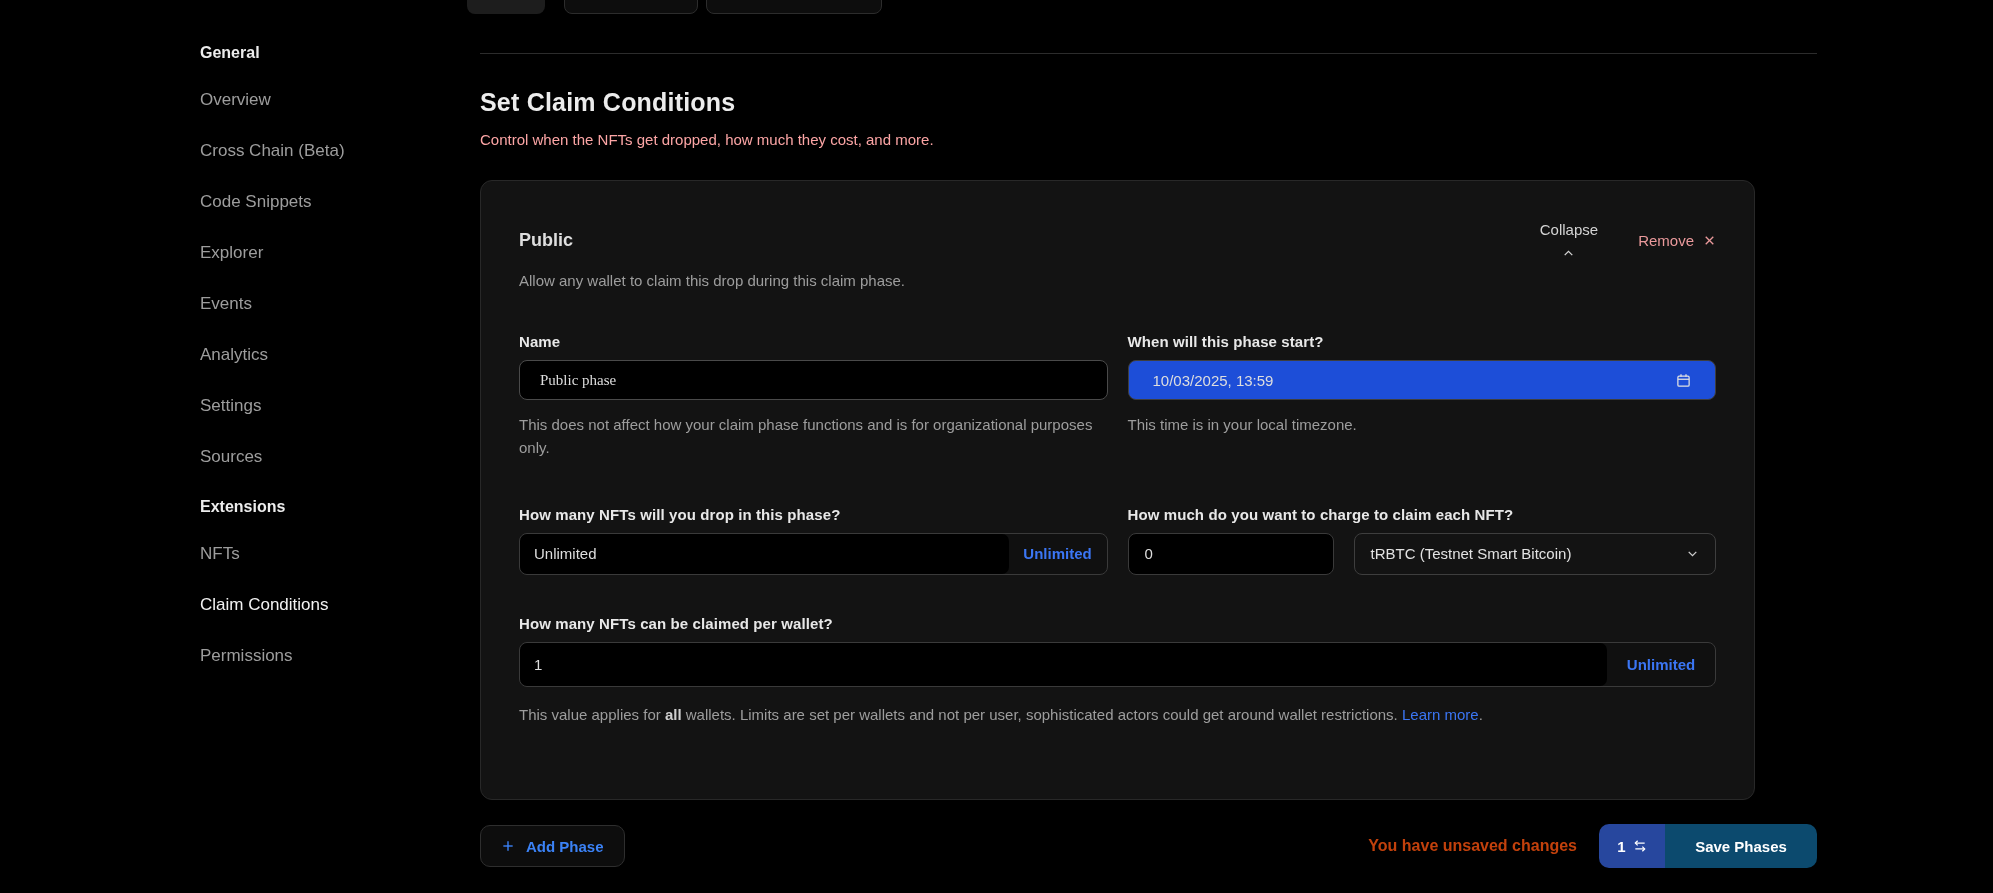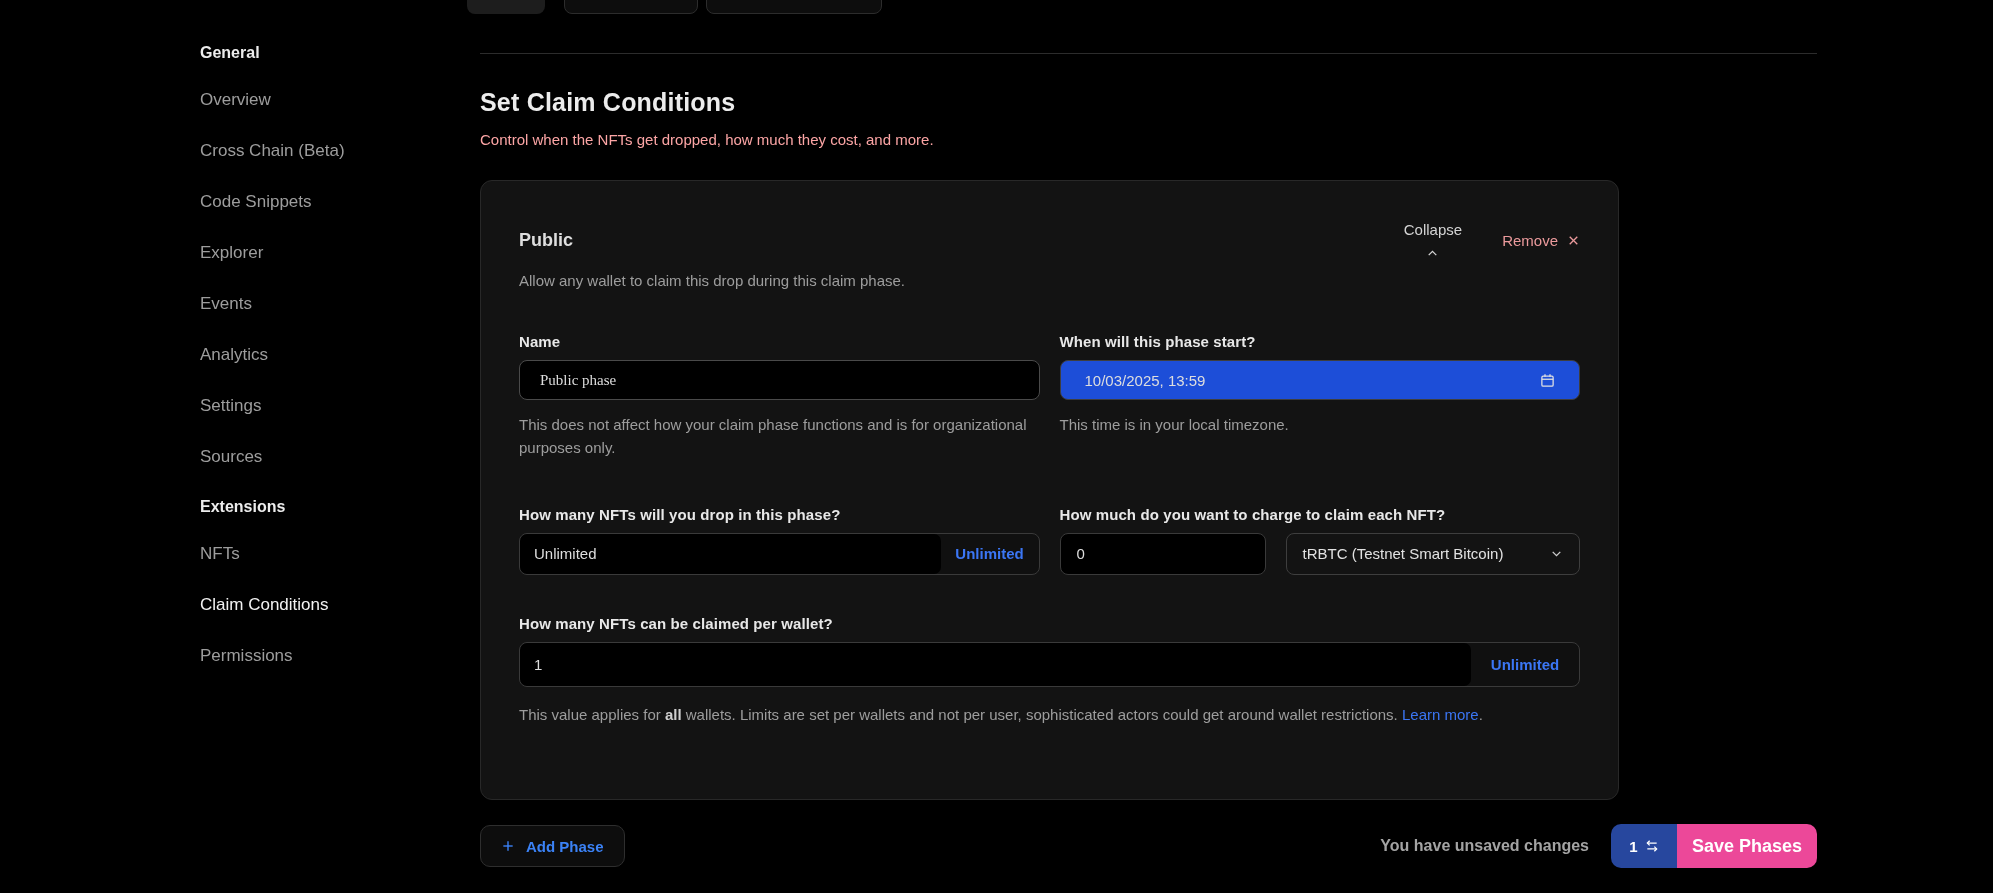--- a/index.html
+++ b/index.html
@@ -34,21 +34,21 @@
   .pbtn-explorer { margin-left:8px; width:176px; }
   .pbtn svg { width:13px; height:13px; flex:none; }
 
   .top-divider { position:absolute; top:53px; left:0; width:1337px; height:1px; background:#2c2c2c; }
 
   .page-title { position:absolute; top:88px; left:0; font-size:25px; font-weight:700; color:#ececec; letter-spacing:.2px; }
   .page-subtitle { position:absolute; top:131px; left:0; font-size:15px; color:#fca5a5; }
 
   
   .card {
-    position:absolute; top:180px; left:0; width:1139px; height:620px;
+    position:absolute; top:180px; left:0; width:1275px; height:620px;
     background:#131313; border:1px solid #282828; border-radius:12px;
     padding:40px 38px;
   }
   .card-header { display:flex; align-items:center; justify-content:space-between; }
   .card-title { font-size:18px; font-weight:700; color:#dedede; }
   .card-actions { display:flex; align-items:center; gap:40px; }
   .action-btn { display:flex; align-items:center; gap:9px; font-size:15px; cursor:pointer; background:none; border:none; font-family:inherit; }
   .collapse-btn { color:#d4d4d4;flex-direction:column; }
   .remove-btn { color:#eb9a9c; }
   .action-btn svg { width:13px; height:13px; }
@@ -112,30 +112,30 @@
   
   .bottom-row { position:absolute; top:824px; left:0; width:1337px; display:flex; align-items:center; justify-content:space-between; }
   .add-phase-btn {
     height:42px; padding:0 20px; display:flex; align-items:center; gap:11px;
     background:#0d0d0d; border:1px solid #2e2e2e; border-radius:10px;
     color:#3b82f6; font-size:15px; font-weight:600; font-family:inherit; cursor:pointer;
   }
   .add-phase-btn svg { width:14px; height:14px; }
 
   .save-area { display:flex; align-items:center; gap:22px; }
-  .unsaved-text { font-size:16px; font-weight:700; color:#a3a3a3; }
+  .unsaved-text { font-size:16px; font-weight:700; color:#c2410c; }
   .save-group { display:flex; height:44px; border-radius:10px; overflow:hidden; cursor:pointer; }
   .tx-count {
     width:66px; background:#27479e; color:#fff; display:flex; align-items:center; justify-content:center;
     gap:7px; font-size:15px; font-weight:600;
   }
   .tx-count svg { width:14px; height:14px; }
   .save-btn {
-    width:140px; background:#ec4899; color:#fff; border:none; font-family:inherit;
-    font-size:18px; font-weight:600; display:flex; align-items:center; justify-content:center; cursor:pointer;
+    width:152px; background:#0c4a6e; color:#fff; border:none; font-family:inherit;
+    font-size:15px; font-weight:600; display:flex; align-items:center; justify-content:center; cursor:pointer;
   }
 </style>
 </head>
 <body>
 
 <nav class="sidebar">
   <div class="side-section">
     <div class="side-section-title">General</div>
     <ul>
       <li class="side-item">Overview</li>

